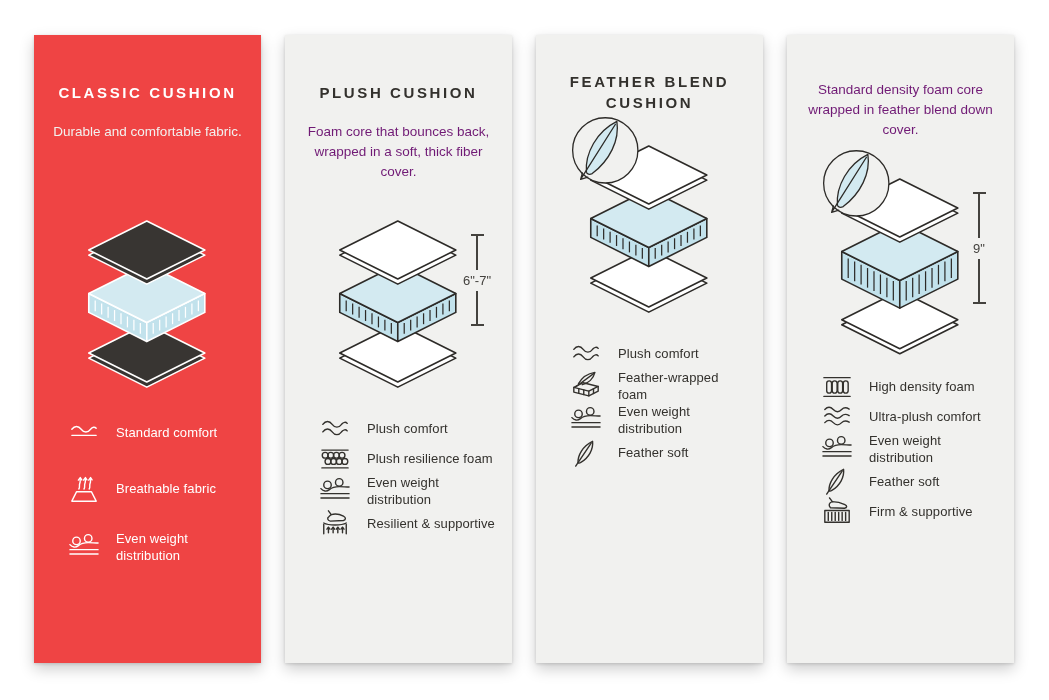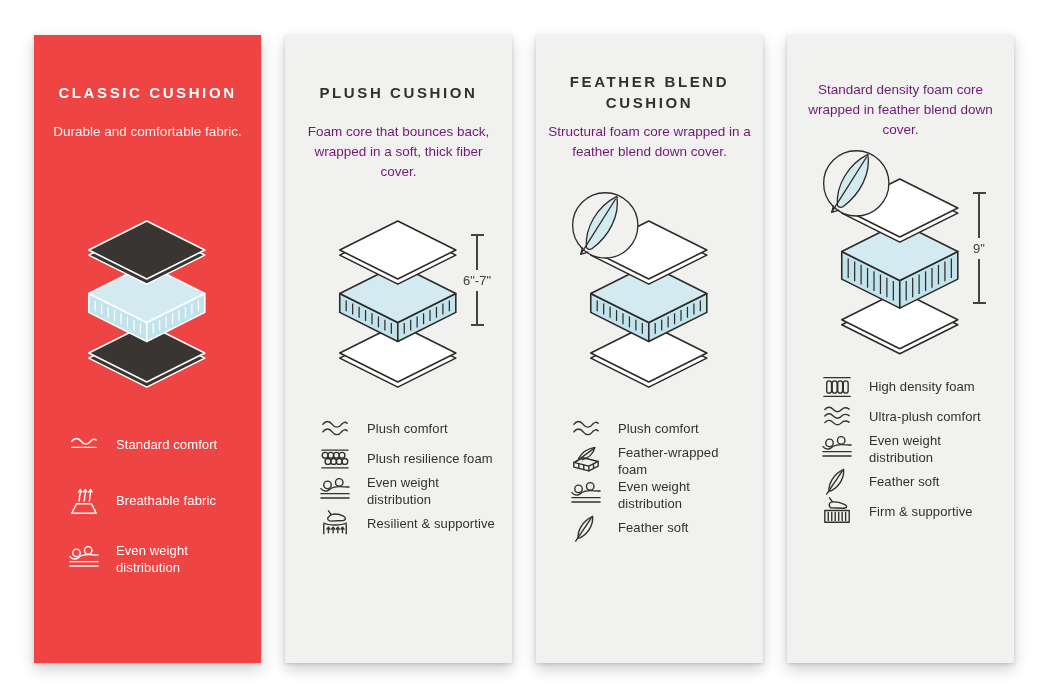--- a/index.html
+++ b/index.html
@@ -40,21 +40,21 @@
     color:#44423e;font-size:13px;
   }
   .measure.m-tall{height:112px;}
   .measure .cap{width:13px;height:1.6px;background:#44423e;flex:none;}
   .measure .stem{width:1.6px;background:#44423e;flex:1 1 0;}
   .measure .mlabel{padding:3px 0;white-space:nowrap;}
   .features{
     list-style:none;margin:12px 0 0;padding:0 2px 0 18px;width:100%;
     box-sizing:border-box;display:flex;flex-direction:column;gap:0;
   }
-  .card.dark .features{gap:26px;margin-top:28px;}
+  .card.dark .features{gap:26px;margin-top:16px;}
   .frow{display:flex;align-items:center;gap:12px;text-align:left;}
   .ficon-box{flex:0 0 40px;display:flex;justify-content:center;}
   .ficon{stroke:currentColor;fill:none;stroke-width:1.5;stroke-linecap:round;stroke-linejoin:round;}
   .flabel{font-size:13px;line-height:1.32;letter-spacing:.1px;}
 </style>
 </head>
 <body>
 
 <svg width="0" height="0" style="position:absolute" aria-hidden="true">
   <defs>
@@ -278,21 +278,20 @@
               <use href="#sym-resilient"></use>
             </svg>
           </span>
         <span class="flabel">Resilient &amp; supportive</span>
       </li>
     </ul>
   </div>
 
   <div class="card">
     <div class="title">FEATHER BLEND CUSHION</div>
-    <div class="desc">Structural foam core wrapped in a feather blend down cover.</div>
     <div class="illo">
       <svg class="cushion" viewBox="0 -36 222 284">
           <polygon points="110,153 190,193 110,233 30,193" fill="#ffffff" stroke="#2d2b28" stroke-width="2.2" stroke-linejoin="round"></polygon>
           <polygon points="110,146 190,186 110,226 30,186" fill="#ffffff" stroke="#2d2b28" stroke-width="2.2" stroke-linejoin="round"></polygon>
           <polygon points="30,104 30,130 110,170 110,144" fill="#c2e2ec" stroke="#2d2b28" stroke-width="2.2" stroke-linejoin="round"></polygon>
           <polygon points="110,144 190,104 190,130 110,170" fill="#c2e2ec" stroke="#2d2b28" stroke-width="2.2" stroke-linejoin="round"></polygon>
           <polygon points="110,64 190,104 110,144 30,104" fill="#d3eaf1" stroke="#2d2b28" stroke-width="2.2" stroke-linejoin="round"></polygon>
           <line x1="38.888888888888886" y1="113.44444444444444" x2="38.888888888888886" y2="128.44444444444446" stroke="#2d2b28" stroke-width="1.7"></line>
           <line x1="118.88888888888889" y1="144.55555555555554" x2="118.88888888888889" y2="159.55555555555554" stroke="#2d2b28" stroke-width="1.7"></line>
           <line x1="47.77777777777778" y1="117.88888888888889" x2="47.77777777777778" y2="132.88888888888889" stroke="#2d2b28" stroke-width="1.7"></line>

